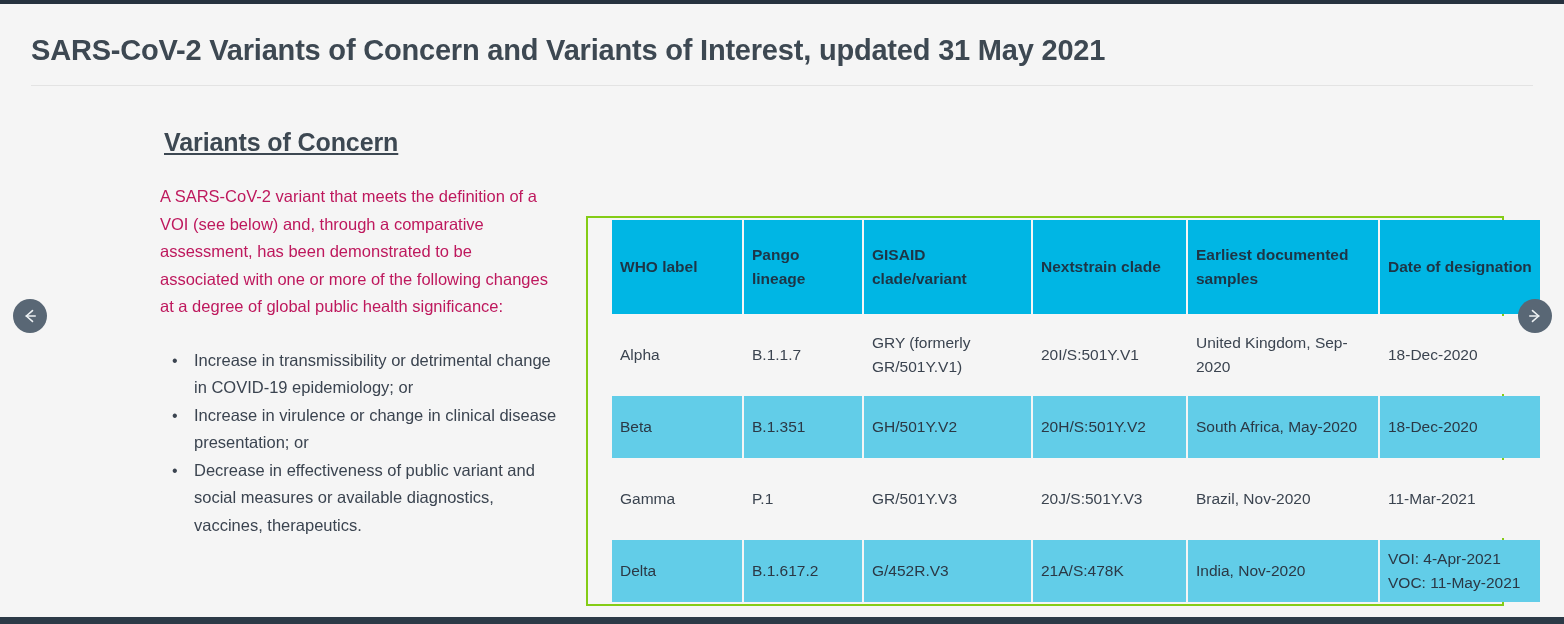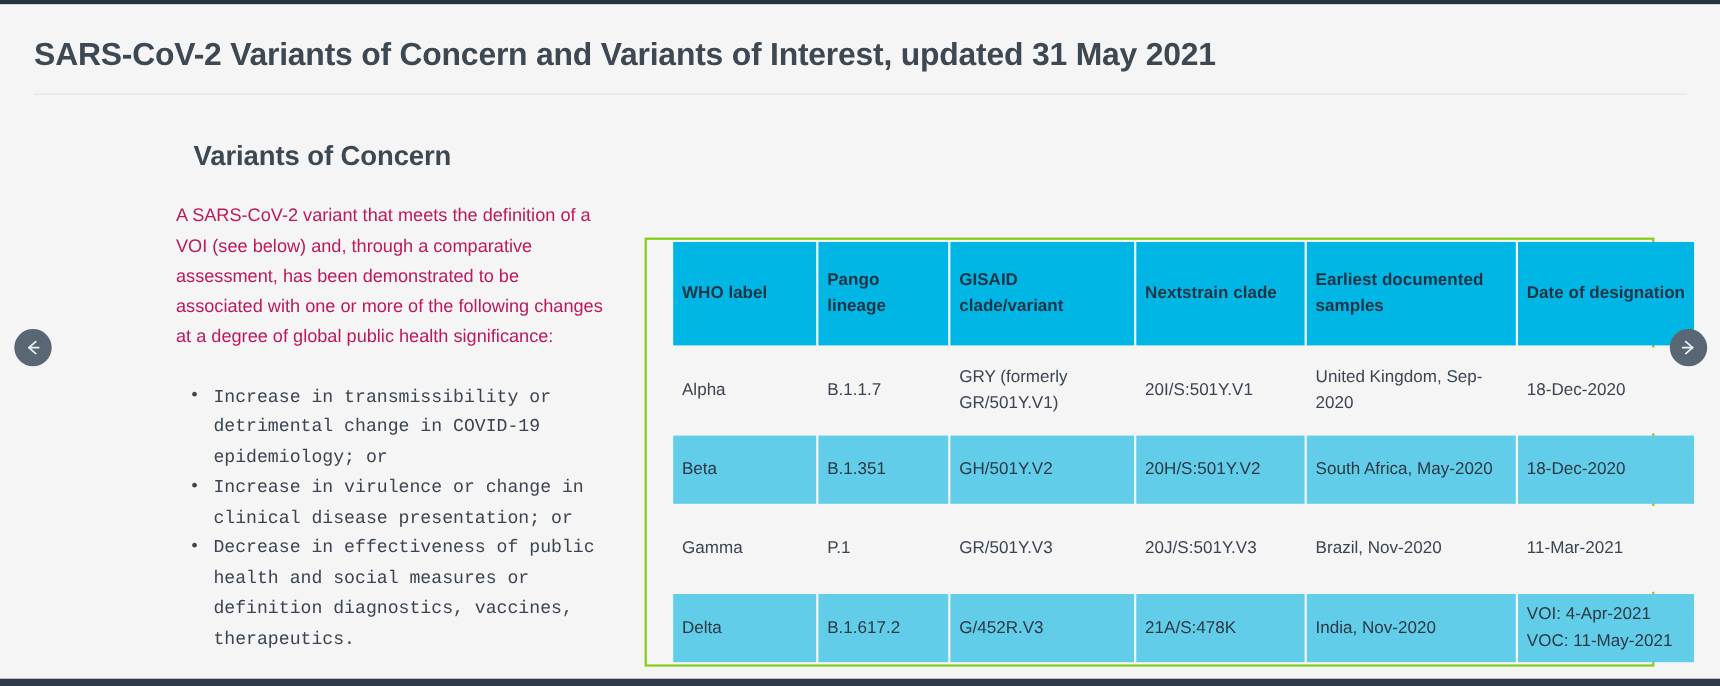--- a/index.html
+++ b/index.html
@@ -58,36 +58,36 @@
   .left-col {
     position: absolute;
     left: 160px;
     top: 124px;
     width: 396px;
   }
   .section-heading {
     font-size: 25px;
     font-weight: bold;
     color: #3d4852;
-    margin: 0 0 26px 16px;
+    margin: 0 0 26px 4px;
     letter-spacing: -0.1px;
+    text-decoration: underline;
   }
   .intro-para {
     font-size: 16.5px;
     line-height: 27.5px;
     color: #be185d;
     margin: 0;
     width: 390px;
   }
   .bullets {
     margin: 26px 0 12px 0;
     padding: 0 0 0 22px;
     list-style: none;
     width: 380px;
-    font-family: Liberation Mono, monospace;
   }
   .bullets li {
     font-size: 16.5px;
     line-height: 27.5px;
     color: #3b4450;
     position: relative;
     padding-left: 12px;
   }
   .bullets li::before {
     content: "\2022";
@@ -175,21 +175,21 @@
 
   <div class="slide-title">SARS-CoV-2 Variants of Concern and Variants of Interest, updated 31 May 2021</div>
   <div class="title-rule"></div>
 
   <div class="left-col">
     <h2 class="section-heading">Variants of Concern</h2>
     <p class="intro-para">A SARS-CoV-2 variant that meets the definition of a VOI (see below) and, through a comparative assessment, has been demonstrated to be associated with one or more of the following changes at a degree of global public health significance:</p>
     <ul class="bullets">
       <li>Increase in transmissibility or detrimental change in COVID-19 epidemiology; or</li>
       <li>Increase in virulence or change in clinical disease presentation; or</li>
-      <li>Decrease in effectiveness of public health and social measures or definition diagnostics, vaccines, therapeutics.</li>
+      <li>Decrease in effectiveness of public variant and social measures or available diagnostics, vaccines, therapeutics.</li>
     </ul>
   </div>
 
   <div class="table-wrap">
     <table class="voc">
       <colgroup>
         <col class="c0">
           <col class="c1">
           <col class="c2">
           <col class="c3">

